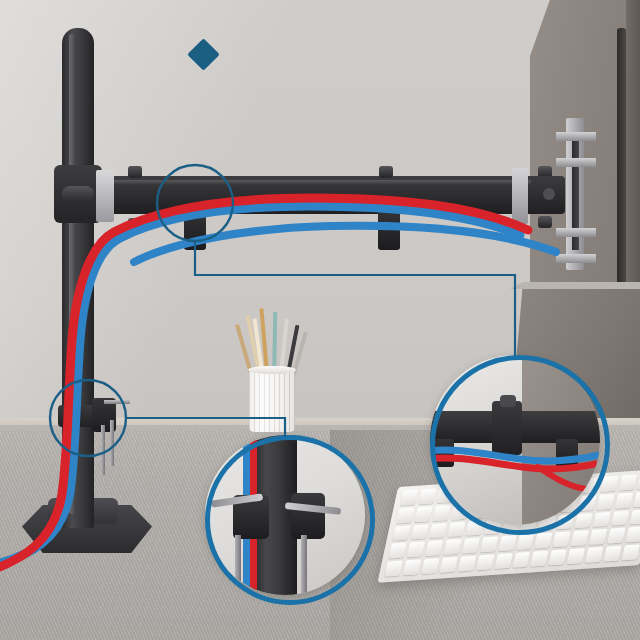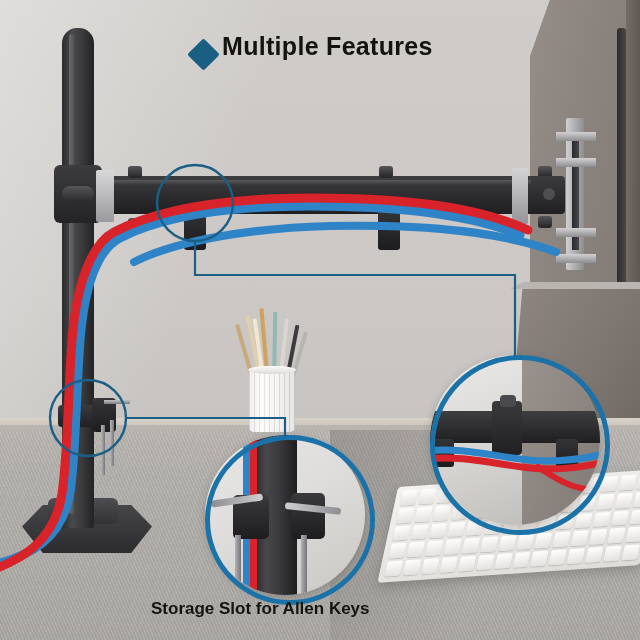--- a/index.html
+++ b/index.html
@@ -347,17 +347,15 @@
   <svg class="anno" viewBox="0 0 640 640">
 
     <circle cx="195" cy="203" r="38" fill="none" stroke="#1c5f86" stroke-width="2.4"></circle>
     <polyline points="195,241 195,275 515,275 515,356" fill="none" stroke="#1c5f86" stroke-width="2.2"></polyline>
 
     <circle cx="88" cy="418" r="38" fill="none" stroke="#1c5f86" stroke-width="2.4"></circle>
     <polyline points="126,418 285,418 285,437" fill="none" stroke="#1c5f86" stroke-width="2.2"></polyline>
   </svg>
 
   <div class="diamond"></div>
-  <div class="title">Multiple Features</div>
-
-  <div class="caption cap-allen">Storage Slot for Allen Keys</div>
+
 
 </div>
 
 </body></html>

